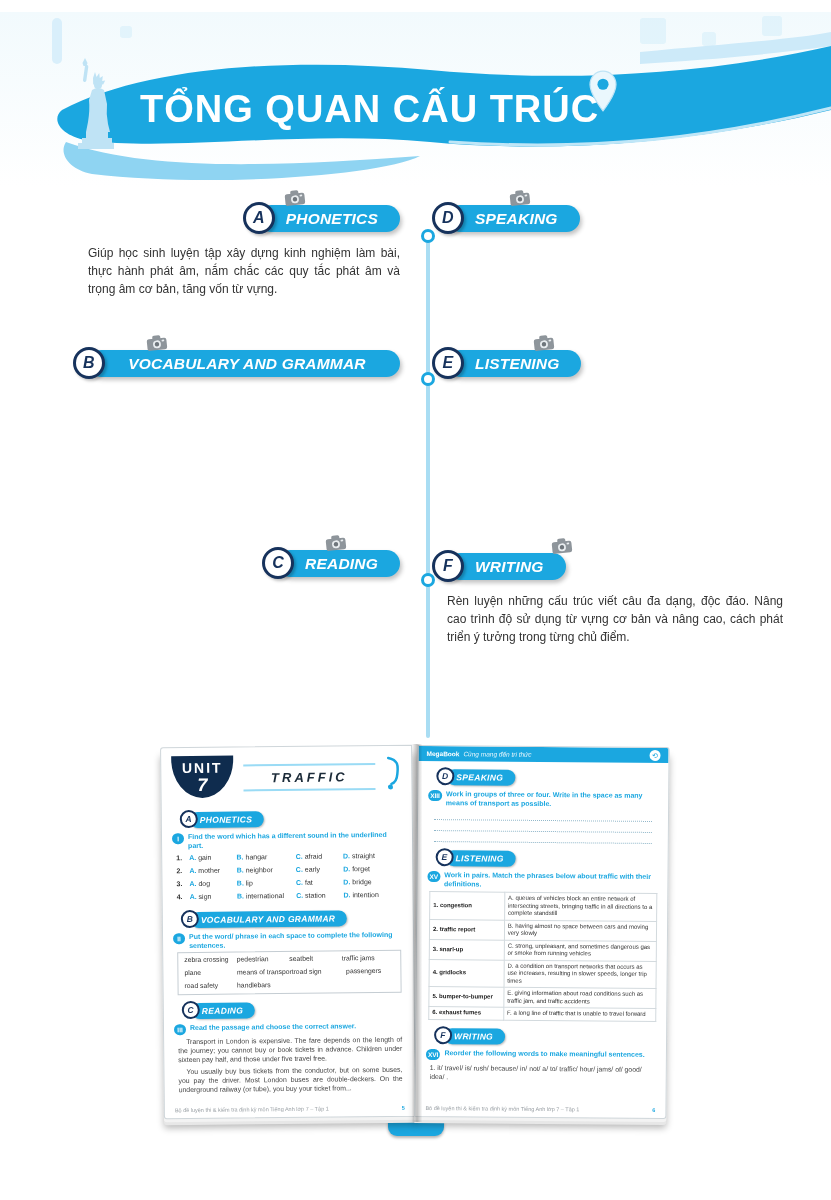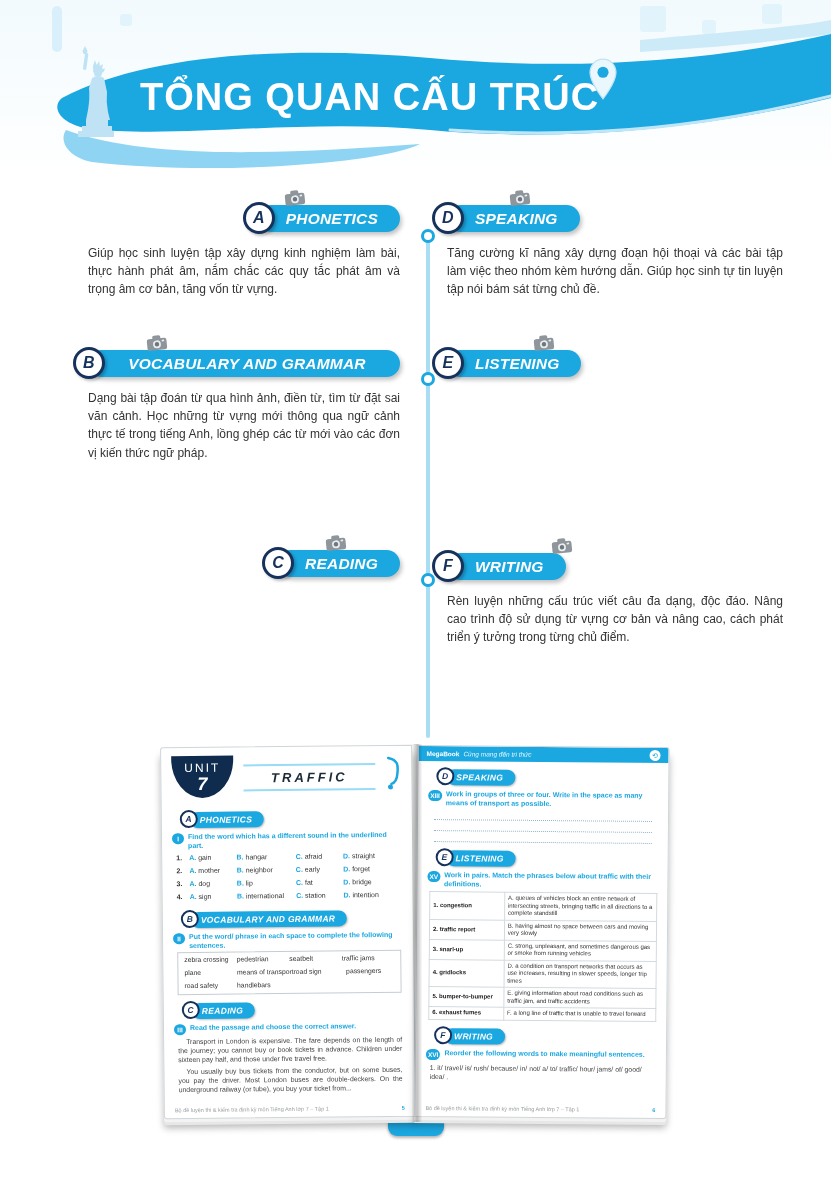--- a/index.html
+++ b/index.html
@@ -1,21 +1,21 @@
 <!DOCTYPE html>
 <html><head>
 <meta charset="utf-8">
 <style>
   * { margin:0; padding:0; box-sizing:border-box; }
   html,body { width:831px; }
   body { font-family:"Liberation Sans", sans-serif; background:#fff; }
   .page { position:relative; width:831px; height:1200px; background:#fff; overflow:hidden; }
 
   
-  .header-area { position:absolute; left:0; top:0; width:831px; height:195px; }
+  .header-area { position:absolute; left:0; top:12px; width:831px; height:195px; }
   .header-bg { position:absolute; inset:0; background:linear-gradient(#f2fafd, #ffffff 90%); }
   .dsq { position:absolute; background:rgba(27,167,224,.08); border-radius:3px; }
   .deco-bar { position:absolute; left:52px; top:6px; width:10px; height:46px; background:#d9effb; border-radius:5px; }
   .wave-svg { position:absolute; left:0; top:18px; }
   .page-title { position:absolute; left:140px; top:76px; font-size:38px; font-weight:bold; color:#fff; letter-spacing:1px; z-index:4; }
   .statue { position:absolute; left:74px; top:46px; z-index:5; }
   .map-pin { position:absolute; left:588px; top:58px; z-index:5; }
 
   
   .sec { position:absolute; z-index:2; }
@@ -52,21 +52,21 @@
   .bpage.left  { left:2px;   transform:rotate(-.6deg); border-radius:3px 0 0 3px; }
   .bpage.right { left:256px; transform:rotate(.5deg);  border-radius:0 3px 3px 0; }
   .spine { position:absolute; left:252px; top:2px; width:10px; height:378px; z-index:2;
            background:linear-gradient(to right, rgba(0,0,0,.02), rgba(0,0,0,.25), rgba(0,0,0,.02)); }
 
   
   .unit-row { display:flex; align-items:flex-start; gap:10px; height:48px; margin-bottom:2px; }
   .unit-badge { width:62px; height:42px; background:#0f2c4e; border-radius:0 0 50% 50% / 0 0 92% 92%; color:#fff;
                 display:flex; flex-direction:column; align-items:center; justify-content:center; position:relative; flex:none; }
   .unit-badge::after { content:""; position:absolute; left:3px; bottom:3px; width:5px; height:5px; background:#fff; border-radius:50%; }
-  .u-label { font-size:12px; font-weight:normal; letter-spacing:2px; }
+  .u-label { font-size:14px; font-weight:bold; letter-spacing:2px; }
   .u-num { font-size:18px; font-weight:bold; font-style:italic; line-height:1; }
   .unit-title-box { flex:1; margin-top:9px; border-top:2px solid #9adbf5; border-bottom:2px solid #9adbf5; padding:4px 0;
                     text-align:center; font-weight:bold; font-style:italic; font-size:13px; letter-spacing:3px; color:#1c2b39; }
   .hook { margin-top:2px; flex:none; }
 
   .bsec { display:flex; margin:8px 0 4px 18px; }
   .mini-pill { position:relative; background:#1ba7e0; color:#fff; border-radius:9px; height:16px; display:flex; align-items:center;
                padding:0 12px 0 10px; font-size:8.5px; font-weight:bold; font-style:italic; letter-spacing:.3px;
                box-shadow:1px 1px 2px rgba(0,0,0,.25); }
   .mini-badge { position:absolute; left:-10px; top:-2px; width:18px; height:18px; border-radius:50%; background:#fff;
@@ -182,21 +182,20 @@
               <rect x="1" y="5" width="22" height="13" rx="2.5" fill="#8e959b"></rect>
               <rect x="7.5" y="1.5" width="9" height="5.5" rx="2" fill="#8e959b"></rect>
               <circle cx="12" cy="11.5" r="4.4" fill="#e9edf0"></circle>
               <circle cx="12" cy="11.5" r="2.5" fill="#6f767c"></circle>
               <rect x="17.5" y="7" width="3" height="2" rx="1" fill="#e9edf0"></rect>
             </svg>
         </span>
         <span>VOCABULARY AND GRAMMAR</span>
       </div>
     </div>
-    <p class="sec-body">Dạng bài tập đoán từ qua hình ảnh, điền từ, tìm từ đặt sai văn cảnh. Học những từ vựng mới thông qua ngữ cảnh thực tế trong tiếng Anh, lồng ghép các từ mới vào các đơn vị kiến thức ngữ pháp.</p>
   </section>
 
   <section class="sec sec-c">
     <div class="sec-header align-right">
       <div class="pill">
         <span class="badge">C</span>
         <span class="camera cam-c">
           <svg width="22" height="17" viewBox="0 0 24 19">
               <rect x="1" y="5" width="22" height="13" rx="2.5" fill="#8e959b"></rect>
               <rect x="7.5" y="1.5" width="9" height="5.5" rx="2" fill="#8e959b"></rect>
@@ -219,21 +218,20 @@
               <rect x="1" y="5" width="22" height="13" rx="2.5" fill="#8e959b"></rect>
               <rect x="7.5" y="1.5" width="9" height="5.5" rx="2" fill="#8e959b"></rect>
               <circle cx="12" cy="11.5" r="4.4" fill="#e9edf0"></circle>
               <circle cx="12" cy="11.5" r="2.5" fill="#6f767c"></circle>
               <rect x="17.5" y="7" width="3" height="2" rx="1" fill="#e9edf0"></rect>
             </svg>
         </span>
         <span>SPEAKING</span>
       </div>
     </div>
-    <p class="sec-body">Tăng cường kĩ năng xây dựng đoạn hội thoại và các bài tập làm việc theo nhóm kèm hướng dẫn. Giúp học sinh tự tin luyện tập nói bám sát từng chủ đề.</p>
   </section>
 
   <section class="sec sec-e">
     <div class="sec-header">
       <div class="pill">
         <span class="badge">E</span>
         <span class="camera cam-e">
           <svg width="22" height="17" viewBox="0 0 24 19">
               <rect x="1" y="5" width="22" height="13" rx="2.5" fill="#8e959b"></rect>
               <rect x="7.5" y="1.5" width="9" height="5.5" rx="2" fill="#8e959b"></rect>

